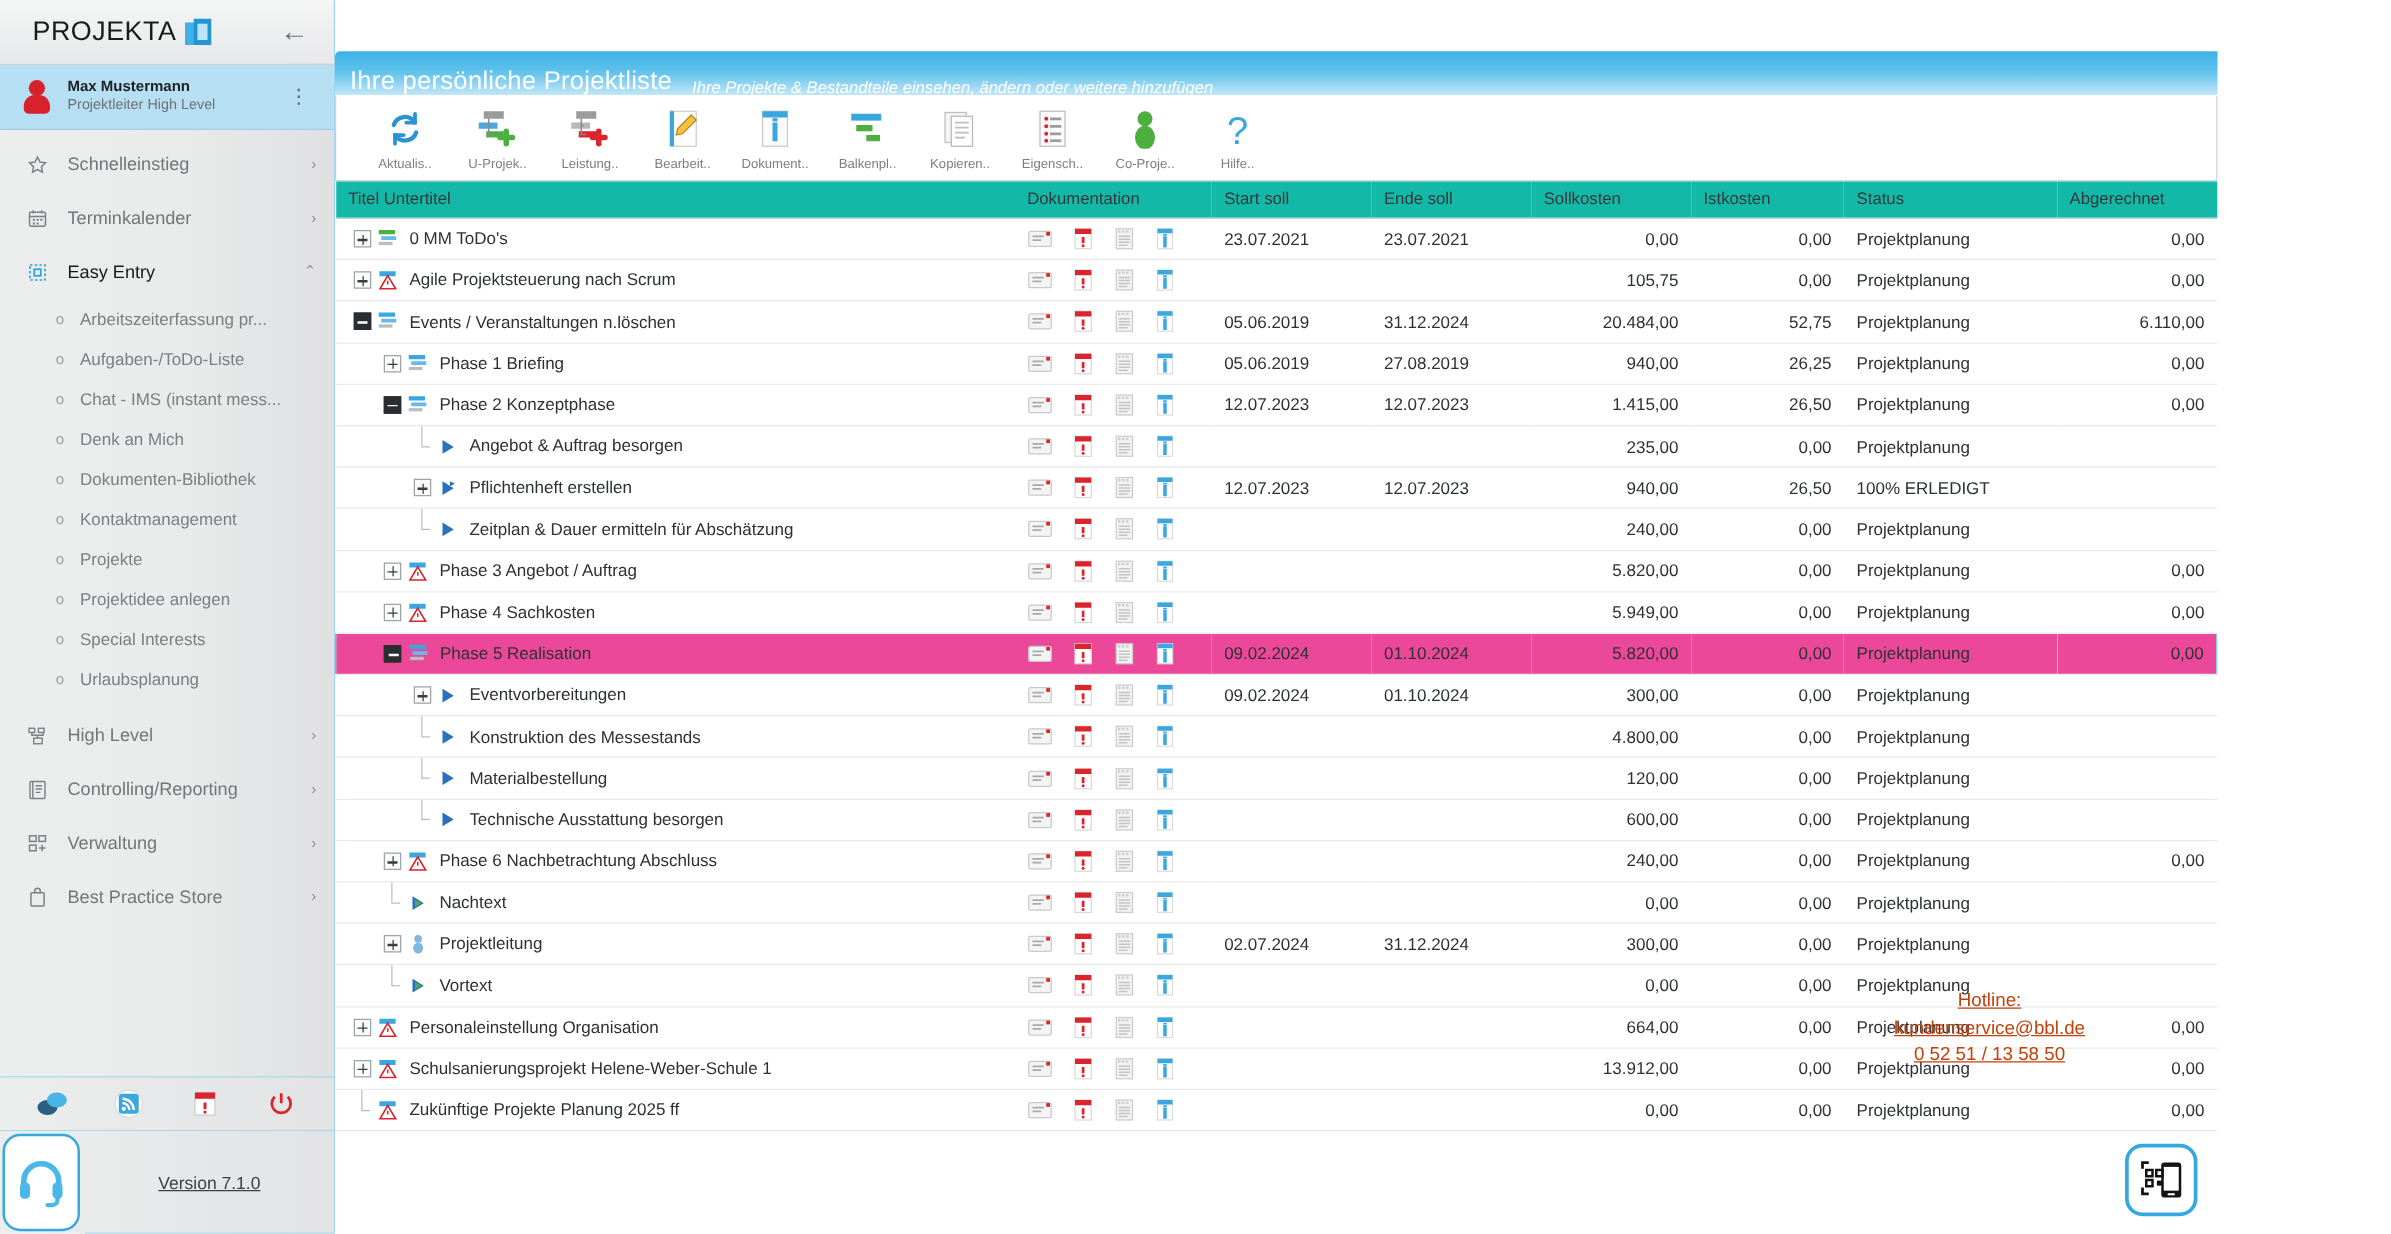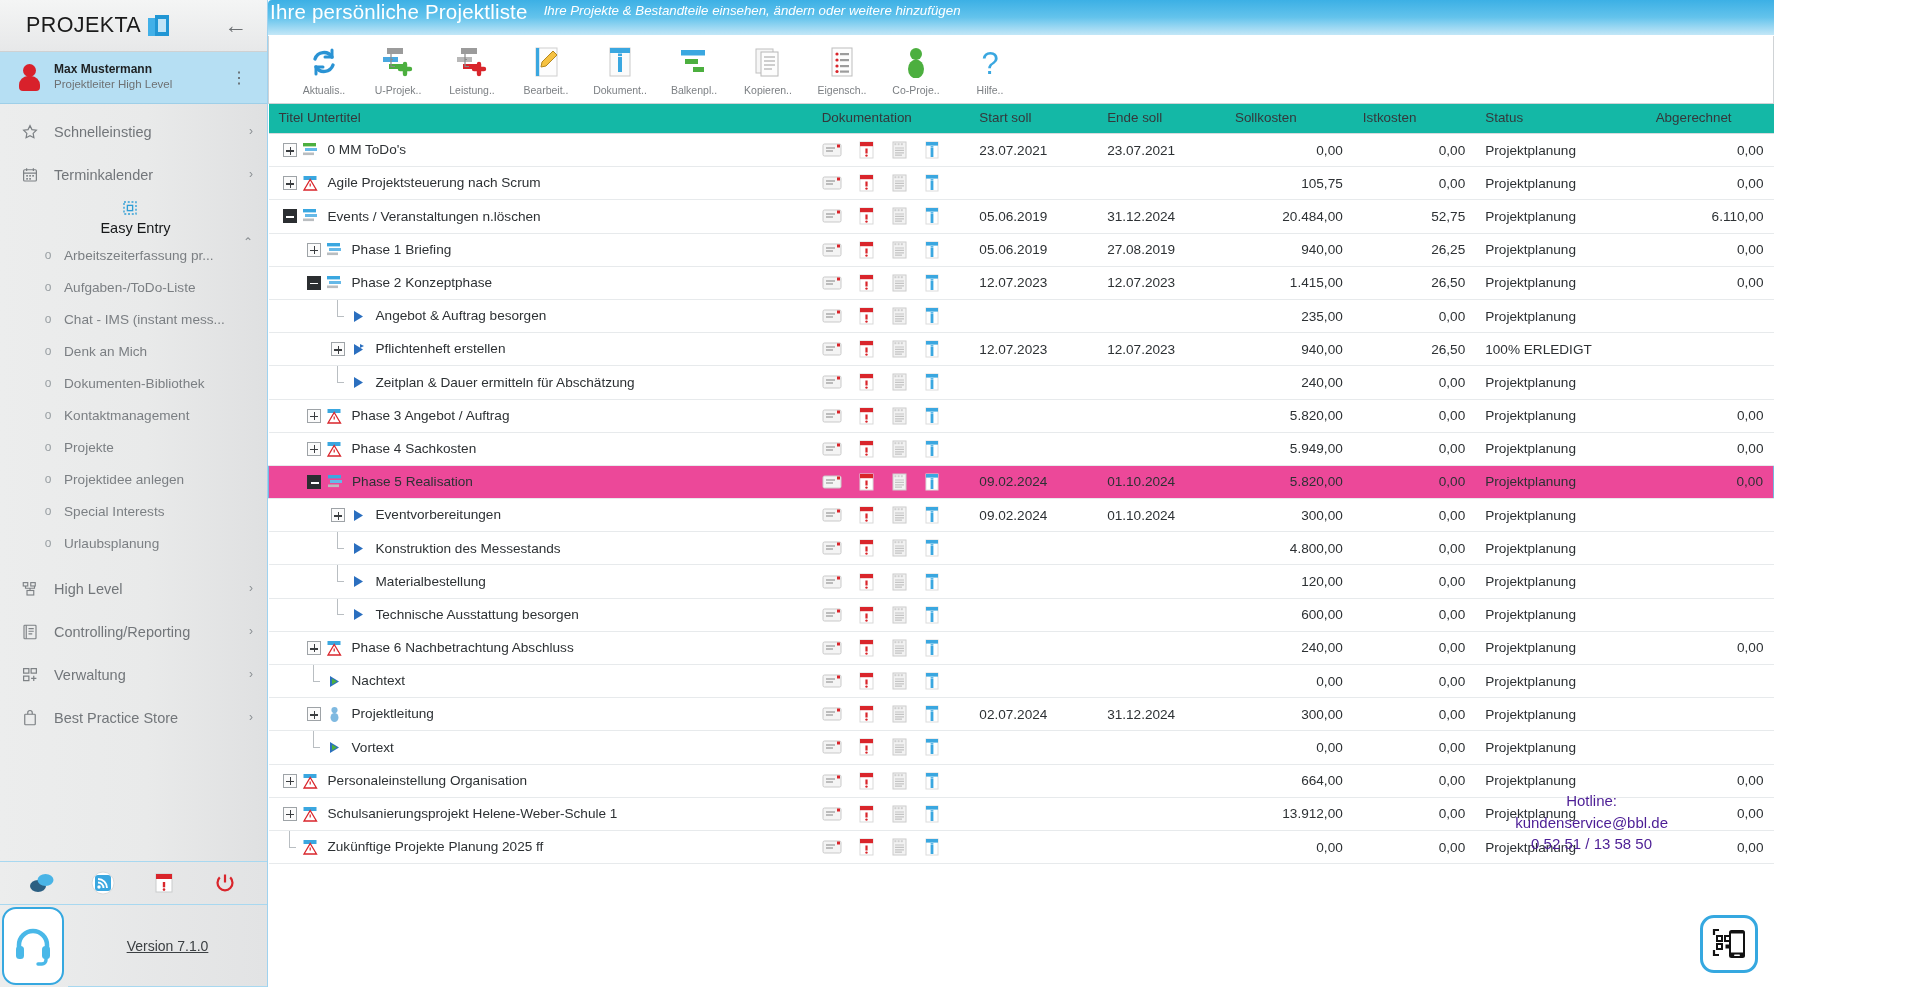--- a/index.html
+++ b/index.html
@@ -116,21 +116,21 @@
     cursor: pointer;
     color: #72767a;
     font-size: 14.5px;
   }
   .nav-item .ic {
     width: 24px; flex: 0 0 24px;
     display:flex; align-items:center; justify-content:center;
     margin-right: 12px;
     color: #7c8084;
   }
-  .nav-item.active { color: #161819; font-weight: 400; flex-direction: column; }
+  .nav-item.active { color: #161819; font-weight: 400; }
   .nav-item .chev {
     margin-left:auto;
     color:#8b9094;
     font-size: 12px;
     transform: translateY(-1px);
   }
   .nav-item .chev.up { font-size: 12px; }
   .nav-sub {
     display:flex; align-items:center;
     height: 32px;
@@ -182,24 +182,25 @@
     flex: 1 1 auto;
     height: 987px;
     display: flex;
     flex-direction: column;
     position: relative;
     background: #fff;
   }
   .titlebar {
     height: 36px; flex: 0 0 36px;
     background: linear-gradient(to bottom,#3cb0e5 0%, #63c3ec 48%, #c9e9f8 100%);
-    display:flex; align-items:flex-start;
-    padding-left: 2px;
+    display:flex; align-items:flex-end;
+    padding-left: 12px;
     border-top-left-radius: 4px;
     box-shadow: inset 0 -1px 0 #ffffff;
+    margin-top: 41px;
   }
   .title-main {
     color:#ffffff; font-size:20.5px; letter-spacing:.2px;
   }
   .title-sub {
     color:#ffffff; font-size:13.3px; font-style: italic;
     margin-left: 16px; margin-top:3px;
   }
 
   .toolbar {
@@ -301,26 +302,27 @@
   .rowlabel { line-height:1; }
 
   .docicons { display:flex; align-items:center; gap:16px; }
   .docicons span { cursor:pointer; display:flex; align-items:center; justify-content:center; }
 
   .watermark {
     position:absolute;
     right: 106px;
     bottom: 132px;
     text-align:center;
-    color:#4c1d95;
+    color:#c2410c;
     font-size: 15px;
     line-height: 1.45;
     pointer-events:none;
     user-select:none;
     z-index: 1;
+    text-decoration: underline;
   }
   .qrbtn {
     position:absolute;
     right: 16px; bottom: 14px;
     width: 58px; height: 58px;
     background:#fff;
     border: 3px solid #35a8e0;
     border-radius: 14px;
     display:flex; align-items:center; justify-content:center;
     cursor:pointer;

